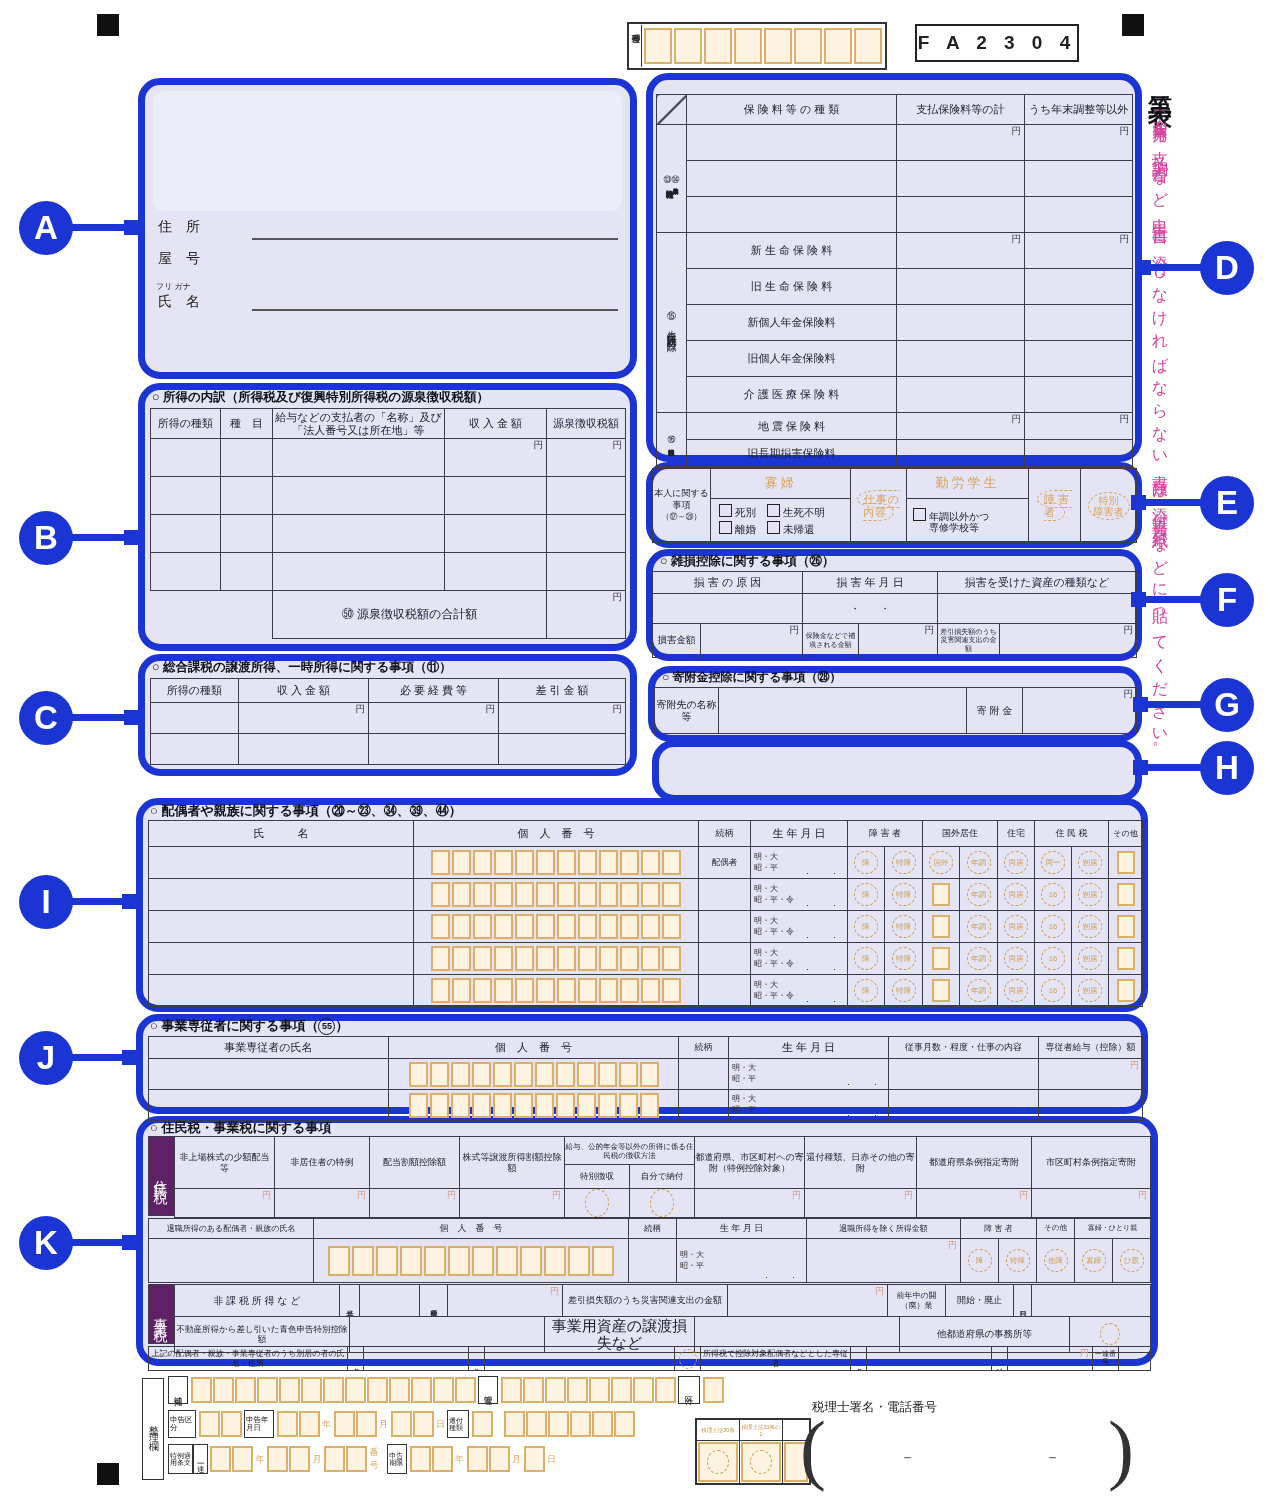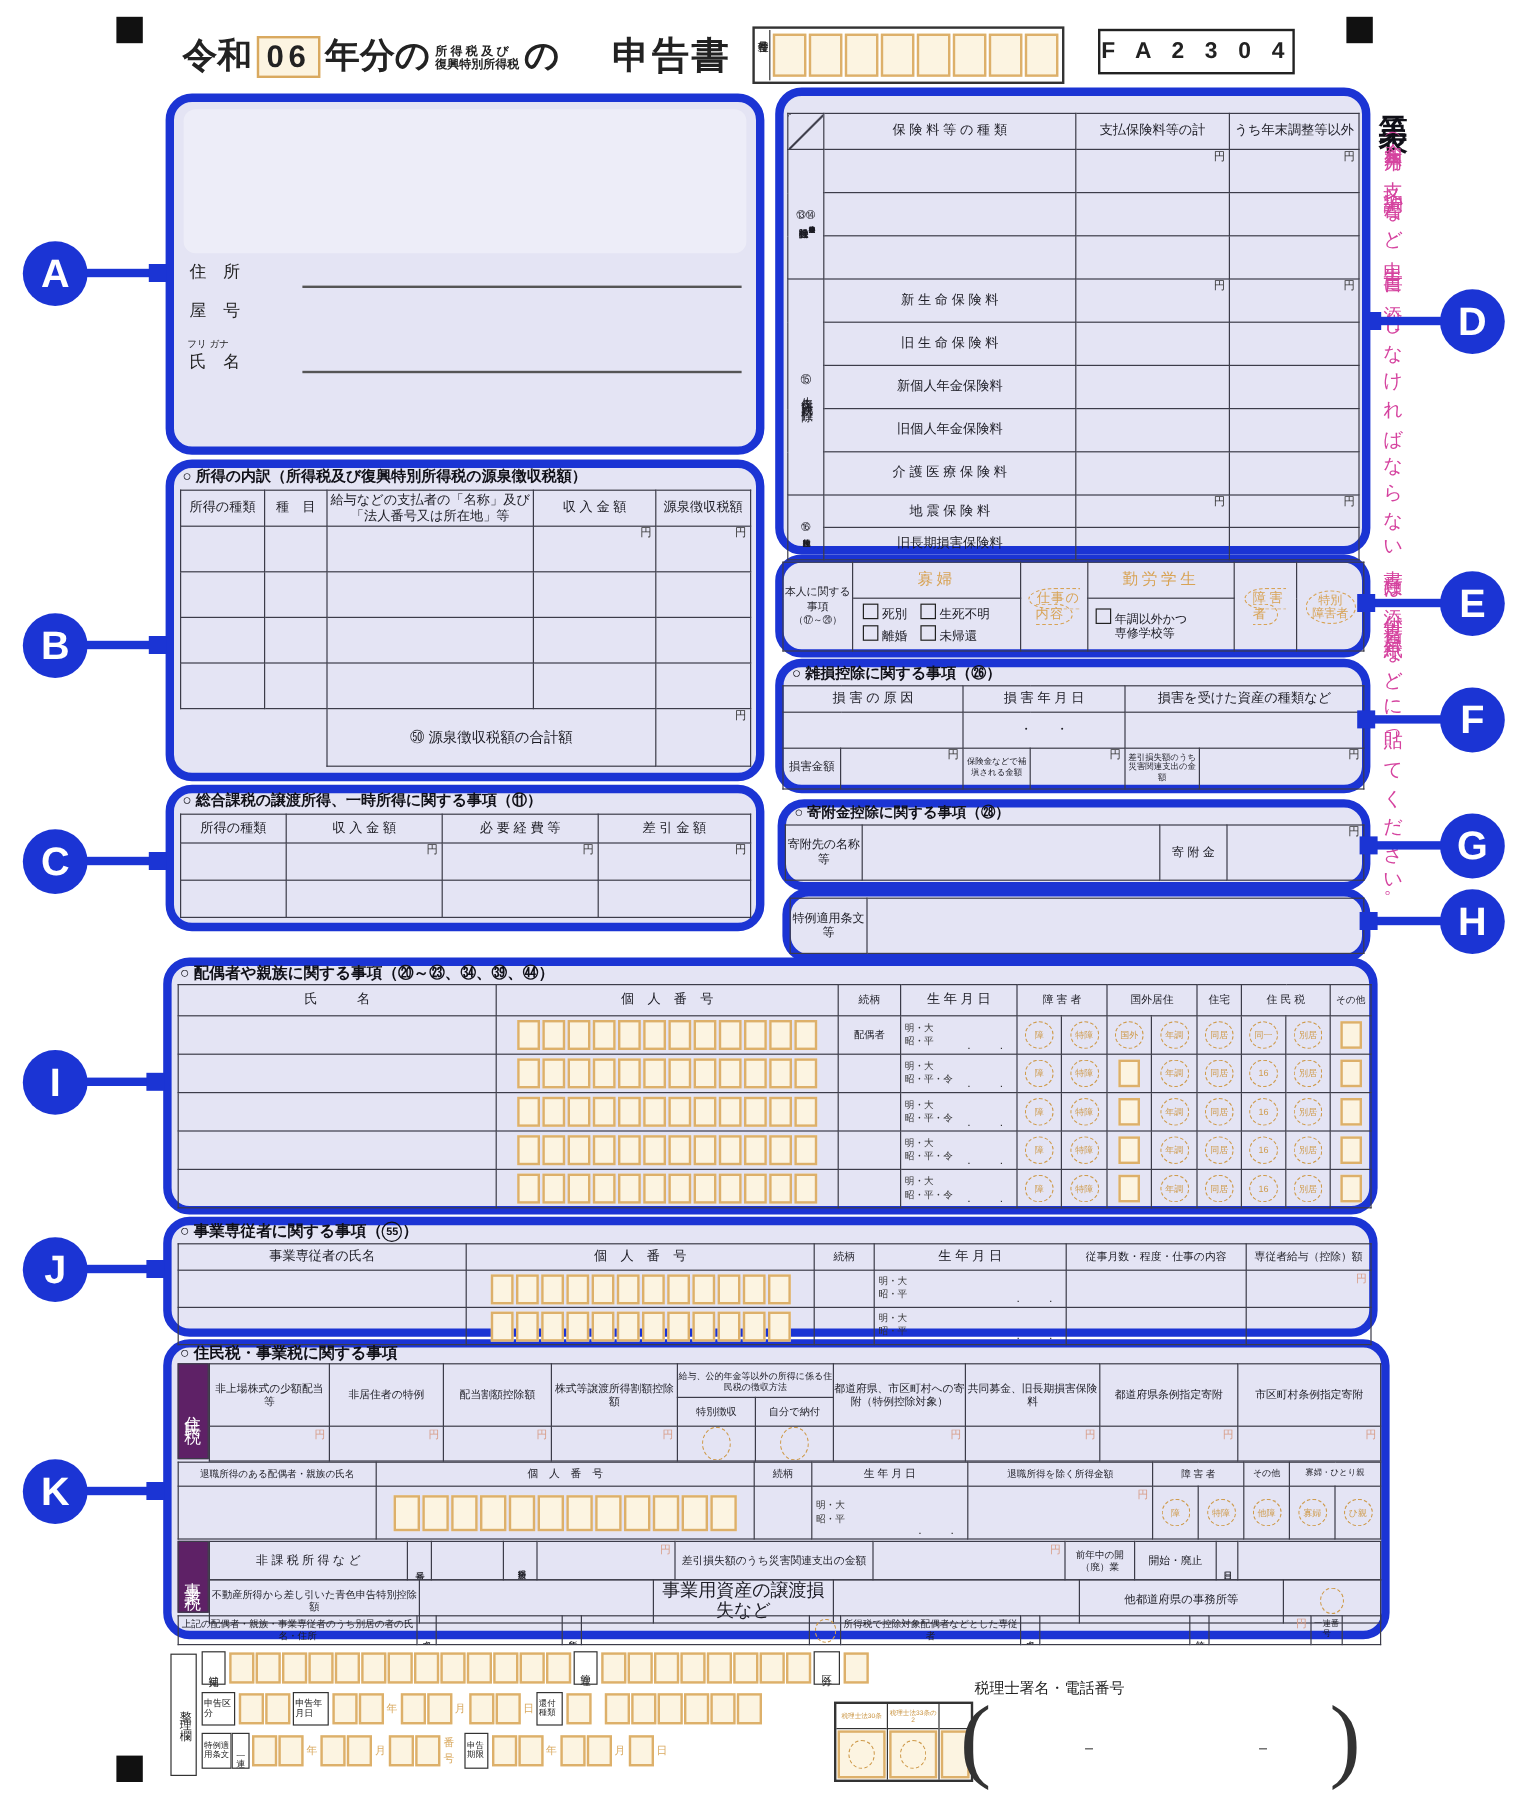--- a/index.html
+++ b/index.html
@@ -51,31 +51,20 @@
 </style>
 </head>
 <body>
 
 <div class="page">
 
   <div class="sq" style="left:97px;top:14px"></div>
   <div class="sq" style="left:1122px;top:14px"></div>
   <div class="sq" style="left:97px;top:1463px"></div>
 
-  <div class="abs" style="left:152px;top:26px;display:flex;align-items:center;gap:4px">
-    <span style="font-size:29px;font-weight:bold">令和</span>
-    <span style="border:2px solid #d9a95f;background:#fcf4e1;font-size:26px;font-weight:bold;padding:0 6px;letter-spacing:4px">06</span>
-    <span style="font-size:29px;font-weight:bold">年分の</span>
-    <span style="display:inline-flex;flex-direction:column;font-size:10px;font-weight:bold;line-height:1.15;margin-top:4px">
-      <span>所 得 税 及 び</span>
-      <span>復興特別所得税</span>
-    </span>
-    <span style="font-size:29px;font-weight:bold">の</span>
-    <span style="font-size:31px;font-weight:bold;margin-left:40px;letter-spacing:2px">申告書</span>
-  </div>
 
   <div class="abs seiri-boxes" style="left:627px;top:22px;display:flex;align-items:center;border:2px solid #333;background:#fff;padding:1px">
     <span class="vt" style="font-size:9px;line-height:1;border-right:1.5px solid #333;padding:2px 1px;height:38px">整理番号</span>
     <span style="display:inline-flex;padding:0 1px">
         <b class="ob"></b>
         <b class="ob"></b>
         <b class="ob"></b>
         <b class="ob"></b>
         <b class="ob"></b>
         <b class="ob"></b>
@@ -394,32 +383,20 @@
       <td></td>
       <td style="font-size:10px">寄 附 金</td>
       <td>
             <span class="yen">円</span>
           </td>
     </tr>
   </tbody>
     </table>
 
   <div class="bx" style="left:652px;top:740px;width:490px;height:62px"></div>
-  <table class="t" style="left:658px;top:748px;width:478px">
-    <colgroup>
-        <col style="width:64px">
-        <col style="width:414px">
-      </colgroup>
-    <tbody>
-        <tr style="height:46px">
-      <td style="font-size:10px">特例適用条文等</td>
-      <td></td>
-    </tr>
-  </tbody>
-    </table>
 
   <div class="bx" style="left:136px;top:798px;width:1012px;height:214px"></div>
   <div class="ttl" style="left:150px;top:802px">○ 配偶者や親族に関する事項（⑳～㉓、㉞、㊴、㊹）</div>
   <table class="t" style="left:148px;top:820px;width:994px">
     <colgroup>
         <col style="width:265px">
         <col style="width:285px">
         <col style="width:52px">
         <col style="width:97px">
         <col style="width:37px">
@@ -598,21 +575,21 @@
         <col style="width:119px">
       </colgroup>
     <tbody>
         <tr style="height:28px">
       <td rowspan="2" style="font-size:9px">非上場株式の少額配当等</td>
       <td rowspan="2" style="font-size:9px">非居住者の特例</td>
       <td rowspan="2" style="font-size:9px">配当割額控除額</td>
       <td rowspan="2" style="font-size:9px">株式等譲渡所得割額控除額</td>
       <td colspan="2" style="font-size:7.5px;line-height:1.2">給与、公的年金等以外の所得に係る住民税の徴収方法</td>
       <td rowspan="2" style="font-size:9px">都道府県、市区町村への寄附（特例控除対象）</td>
-      <td rowspan="2" style="font-size:9px">共同募金、旧長期損害保険料</td>
+      <td rowspan="2" style="font-size:9px">還付種類、日赤その他の寄附</td>
       <td rowspan="2" style="font-size:9px">都道府県条例指定寄附</td>
       <td rowspan="2" style="font-size:9px">市区町村条例指定寄附</td>
     </tr>
     <tr style="height:24px">
       <td style="font-size:8.5px">特別徴収</td>
       <td style="font-size:8.5px">自分で納付</td>
     </tr>
     <tr style="height:28px">
       <td>
             <span class="yen2">円</span>

